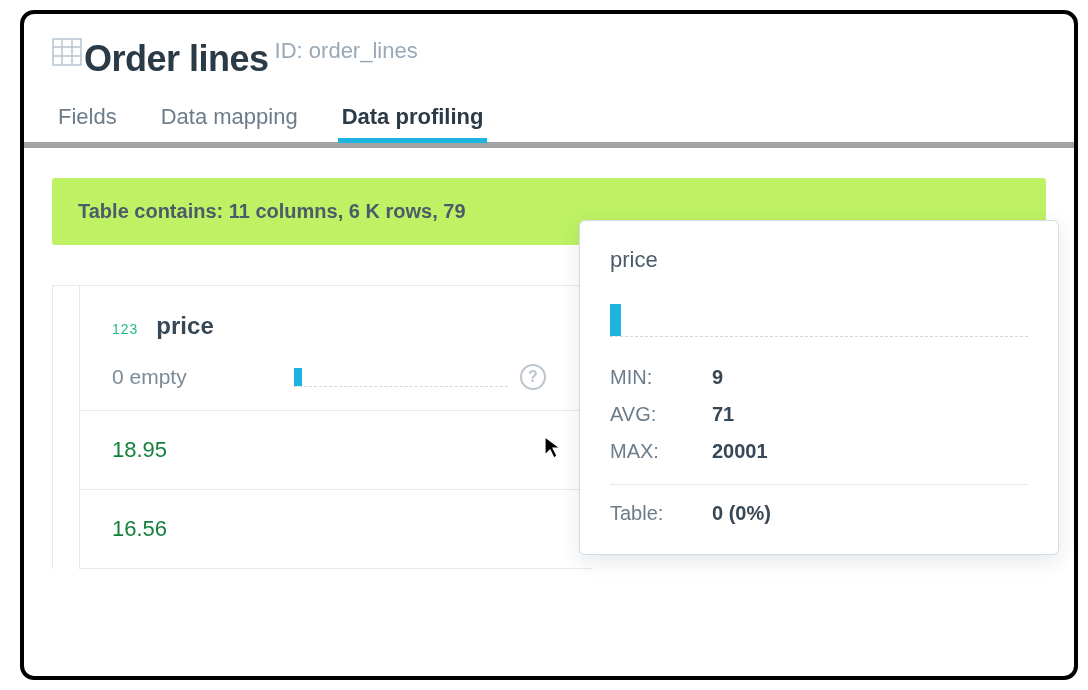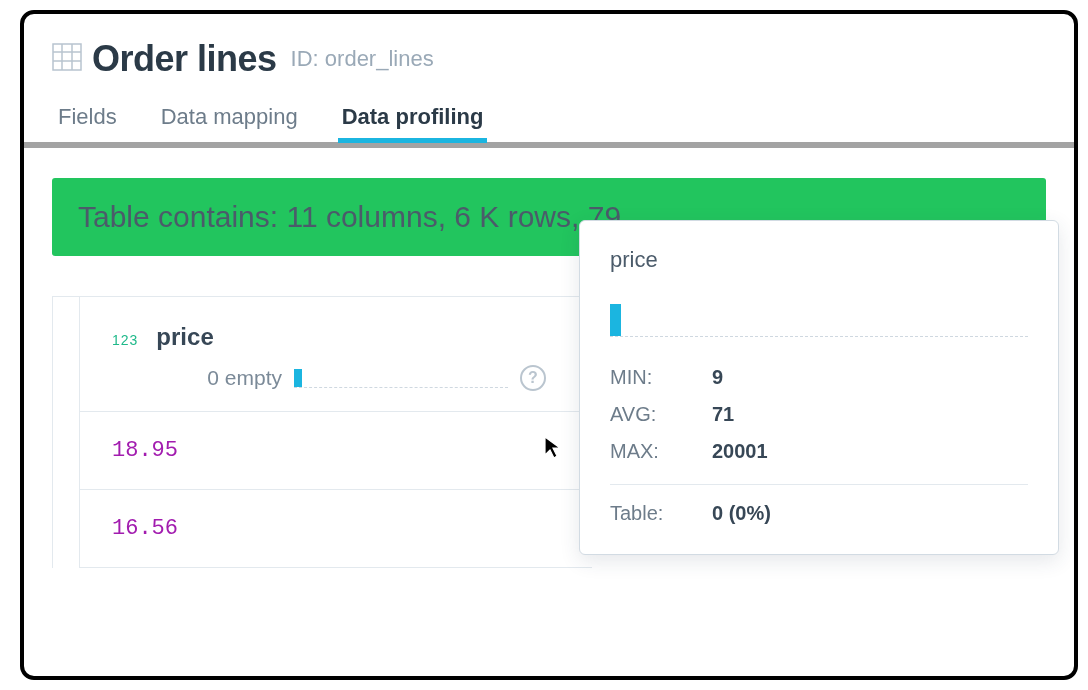--- a/index.html
+++ b/index.html
@@ -18,22 +18,22 @@
     top: 10px;
     right: 10px;
     bottom: 10px;
     border: 4px solid #000;
     border-radius: 14px;
     background: #fff;
     overflow: hidden;
   }
   .header {
     display: flex;
-    align-items: center;
-    gap: 10px;
+    align-items: flex-start;
+    gap: 2px;
     padding: 24px 28px 10px 28px;
   }
   .grid-icon {
     color: #b8c4cf;
   }
   .title {
     font-size: 36px;
     font-weight: 700;
     color: #2b3a47;
     letter-spacing: -0.5px;
@@ -65,25 +65,26 @@
     content: "";
     position: absolute;
     left: -4px;
     right: -4px;
     bottom: -1px;
     height: 5px;
     background: #1bb5e0;
   }
   .summary-bar {
     margin: 30px 28px 0 28px;
-    background: #22c55e;
+    background: #bef264;
     padding: 22px 26px;
     border-radius: 3px;
-    font-size: 30px;
+    font-size: 20px;
     color: #4b5b6a;
+    font-weight: bold;
   }
   .column-area {
     margin: 40px 0 0 28px;
     border-left: 1px solid #e3e9ee;
     border-top: 1px solid #e3e9ee;
     width: 540px;
   }
   .colhead {
     padding: 26px 46px 20px 32px;
     border-left: 1px solid #e3e9ee;
@@ -103,23 +104,22 @@
     font-weight: 500;
   }
   .colname {
     font-size: 24px;
     color: #374756;
     font-weight: 700;
   }
   .colhead-row2 {
     display: flex;
     align-items: center;
-    margin-top: 14px;
+    margin-top: 24px;
     gap: 12px;
-    text-align: right;
   }
   .empty-label {
     font-size: 21px;
     color: #7b8a98;
     width: 170px;
   }
   .mini-hist {
     display: flex;
     align-items: flex-end;
     height: 20px;
@@ -141,22 +141,21 @@
     font-size: 16px;
     font-weight: 700;
     cursor: pointer;
   }
   .cell {
     padding: 26px 32px;
     border-left: 1px solid #e3e9ee;
     border-bottom: 1px solid #e3e9ee;
     margin-left: 26px;
     font-size: 22px;
-    color: #a21caf;
-    font-family: Liberation Mono, monospace;
+    color: #15803d;
   }
   
   .tooltip {
     position: absolute;
     left: 555px;
     top: 206px;
     width: 480px;
     background: #fff;
     border: 1px solid #d2dbe3;
     border-radius: 6px;

